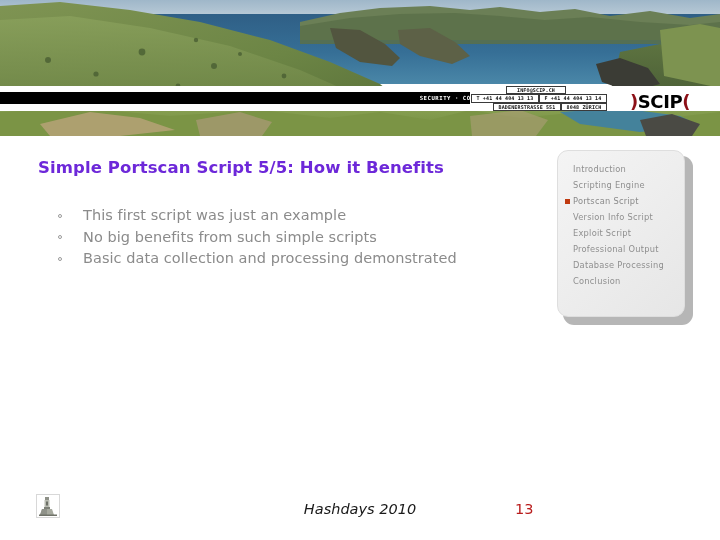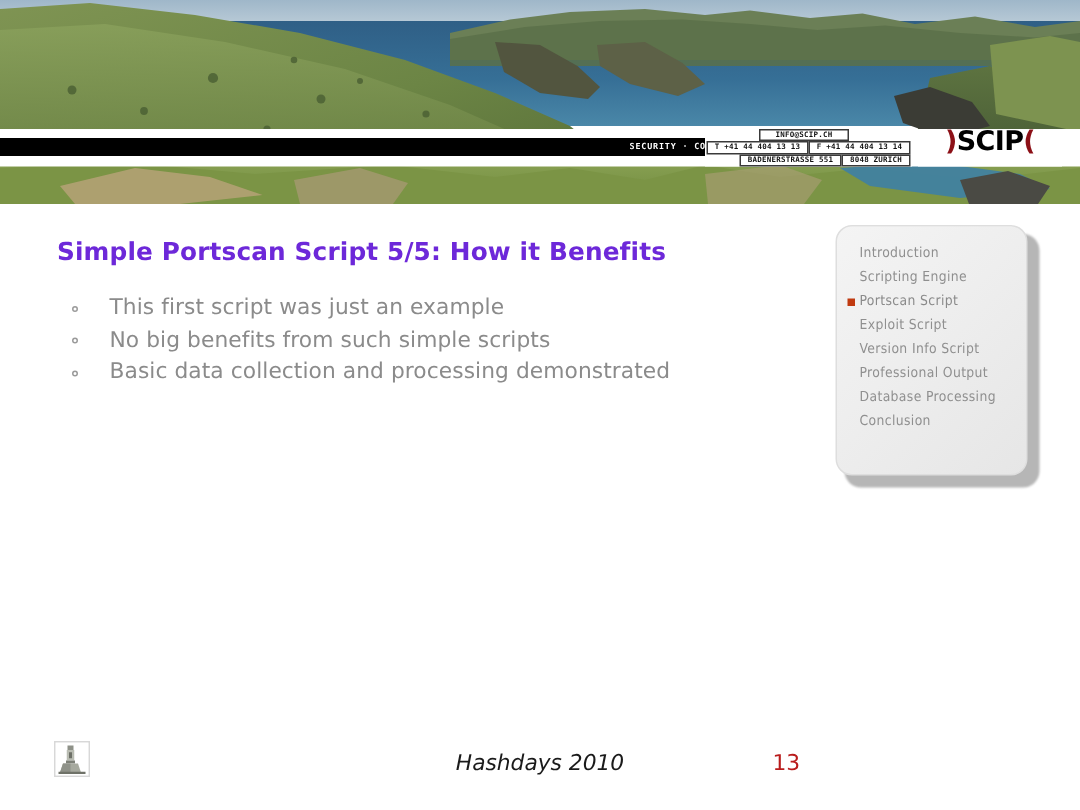--- a/index.html
+++ b/index.html
@@ -105,21 +105,21 @@
 
   
   .banner-logo {
     position: absolute;
     left: 612px;
     top: 86px;
     width: 96px;
     height: 25px;
     background: #ffffff;
     display: flex;
-    align-items: flex-start;
+    align-items: flex-end;
     justify-content: center;
   }
   .logo-text {
     font-family: "DejaVu Sans", "Liberation Sans", sans-serif;
     font-size: 18px;
     font-weight: bold;
     letter-spacing: -0.4px;
     line-height: 18px;
     color: #000000;
     white-space: nowrap;
@@ -141,21 +141,21 @@
     font-weight: bold;
     letter-spacing: 0.1px;
     white-space: nowrap;
   }
 
   .bullet-list {
     position: absolute;
     left: 41px;
     top: 195px;
     width: 520px;
-    margin: 0;
+    margin: 10px;
     padding: 0;
     list-style: none;
   }
   .bullet-item {
     position: relative;
     padding-left: 32px;
     color: #8b8b8b;
     font-size: 14.5px;
     line-height: 21.5px;
     letter-spacing: 0.05px;
@@ -389,24 +389,24 @@
       <span>Introduction</span>
     </div>
     <div class="nav-item">
       <span>Scripting Engine</span>
     </div>
     <div class="nav-item current">
       <span class="nav-bullet"></span>
       <span>Portscan Script</span>
     </div>
     <div class="nav-item">
+      <span>Version Info Script</span>
+    </div>
+    <div class="nav-item">
       <span>Exploit Script</span>
-    </div>
-    <div class="nav-item">
-      <span>Version Info Script</span>
     </div>
     <div class="nav-item">
       <span>Professional Output</span>
     </div>
     <div class="nav-item">
       <span>Database Processing</span>
     </div>
     <div class="nav-item">
       <span>Conclusion</span>
     </div>

